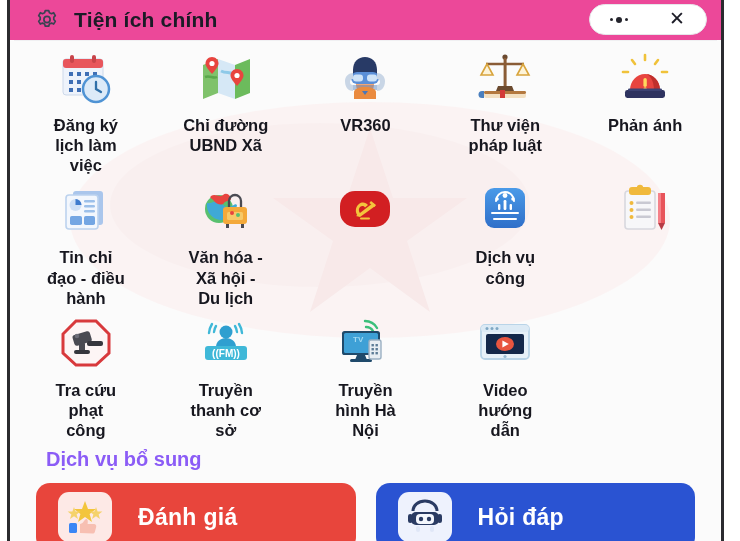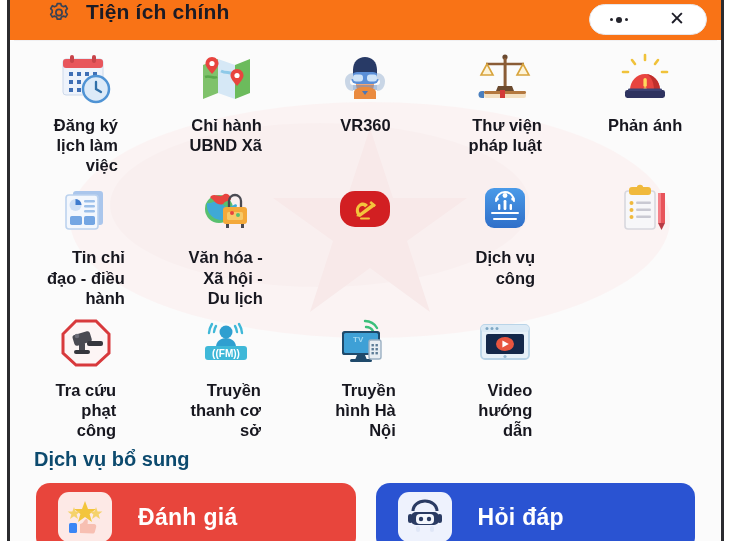--- a/index.html
+++ b/index.html
@@ -54,24 +54,24 @@
     opacity: .30;
     pointer-events: none;
   }
 
   
   #header {
     position: relative;
     z-index: 5;
     height: 40px;
     display: flex;
-    align-items: flex-start;
-    padding: 0 0 0 36px;
+    align-items: center;
+    padding: 0 0 0 24px;
     box-sizing: border-box;
-    background: #f97316;
+    background: #ec4899;
   }
   #gear-wrap {
     width: 26px; height: 26px;
     display: flex; align-items: center; justify-content: center;
     flex: 0 0 auto;
   }
   #header-title {
     margin-left: 14px;
     font-size: 21px;
     font-weight: bold;
@@ -143,33 +143,33 @@
     height: 58px;
     display: flex;
     justify-content: center;
   }
   .tile .label {
     margin-top: 6px;
     font-size: 16.5px;
     font-weight: bold;
     line-height: 1.22;
     color: #17171f;
-    text-align: right;
+    text-align: center;
     max-width: 124px;
     white-space: pre-line;
   }
 
   
   #extra-heading {
     position: relative;
     z-index: 5;
-    margin: 6px 0 0 24px;
+    margin: 6px 0 0 36px;
     font-size: 20px;
     font-weight: bold;
-    color: #0c4a6e;
+    color: #8b5cf6;
   }
   #extra-buttons {
     position: relative;
     z-index: 5;
     display: flex;
     gap: 20px;
     padding: 12px 26px 0 26px;
     box-sizing: border-box;
   }
   .action-btn {
@@ -271,21 +271,21 @@
             <path d="M21 8l17 6v34l-17-6z" fill="#d6e8f6"></path>
             <path d="M38 14l15-6v34l-15 6z" fill="#6cbb5c"></path>
             <path d="M24 20c6 3 9 0 14 4" stroke="#8ec9e8" stroke-width="3" fill="none"></path>
             <path d="M8 26c5-2 8 2 12 0" stroke="#5aa84c" stroke-width="2.5" fill="none"></path>
             <path d="M15 6c3.6 0 6.5 2.9 6.5 6.5S15 23 15 23 8.5 16.1 8.5 12.5 11.4 6 15 6z" fill="#e8443f"></path>
             <circle cx="15" cy="12.5" r="2.6" fill="#fff"></circle>
             <path d="M40 18c3.6 0 6.5 2.9 6.5 6.5S40 35 40 35s-6.5-6.9-6.5-10.5S36.4 18 40 18z" fill="#e8443f"></path>
             <circle cx="40" cy="24.5" r="2.6" fill="#fff"></circle>
           </svg>
         </span>
-        <span class="label">Chỉ hành
+        <span class="label">Chỉ đường
 UBND Xã</span>
       </div>
 
       <div class="tile">
         <span class="glyph">
           <svg width="58" height="54" viewBox="0 0 58 54">
             <path d="M17 19c0-8 5-13 12-13s12 5 12 13v5H17z" fill="#283a66"></path>
             <path d="M20 24h18v10a9 9 0 0 1-18 0z" fill="#f2a676"></path>
             <rect x="15" y="21" width="28" height="12" rx="6" fill="#5a8fd8"></rect>
             <rect x="17" y="23.5" width="10" height="7" rx="3" fill="#cfe3f7"></rect>

